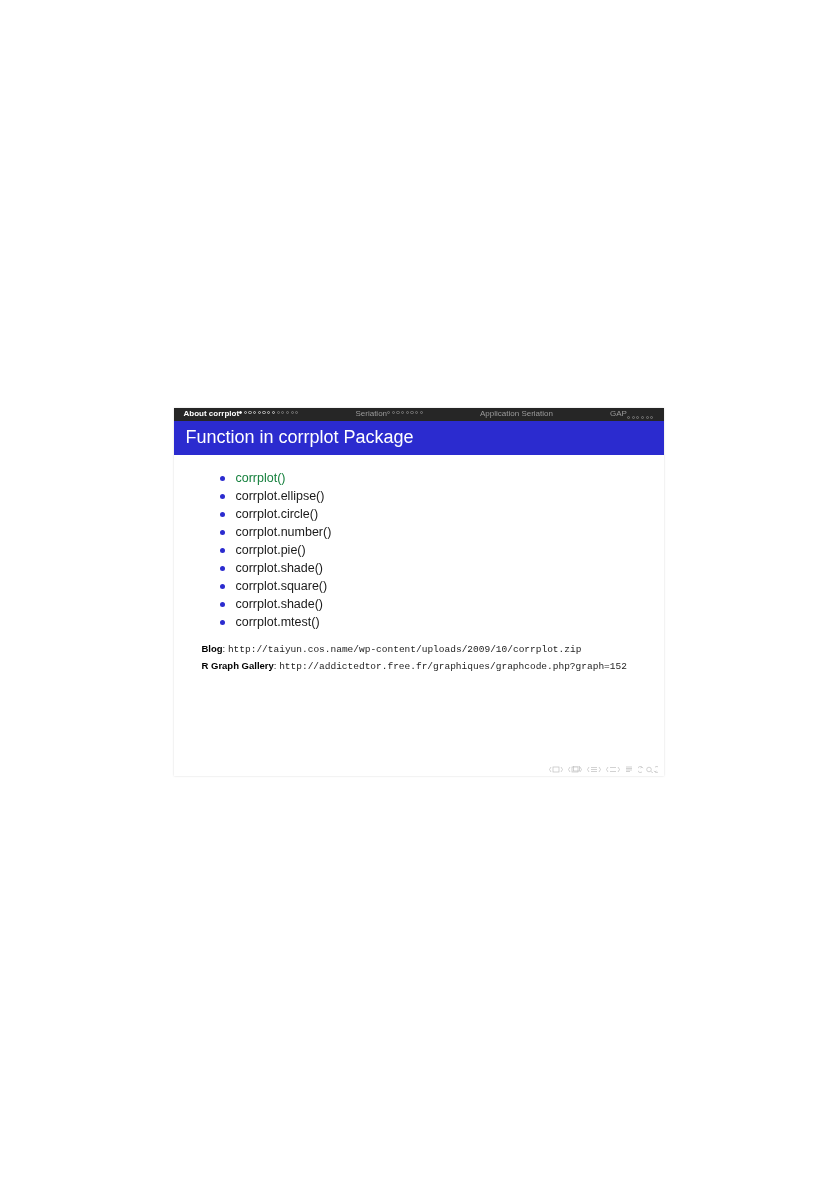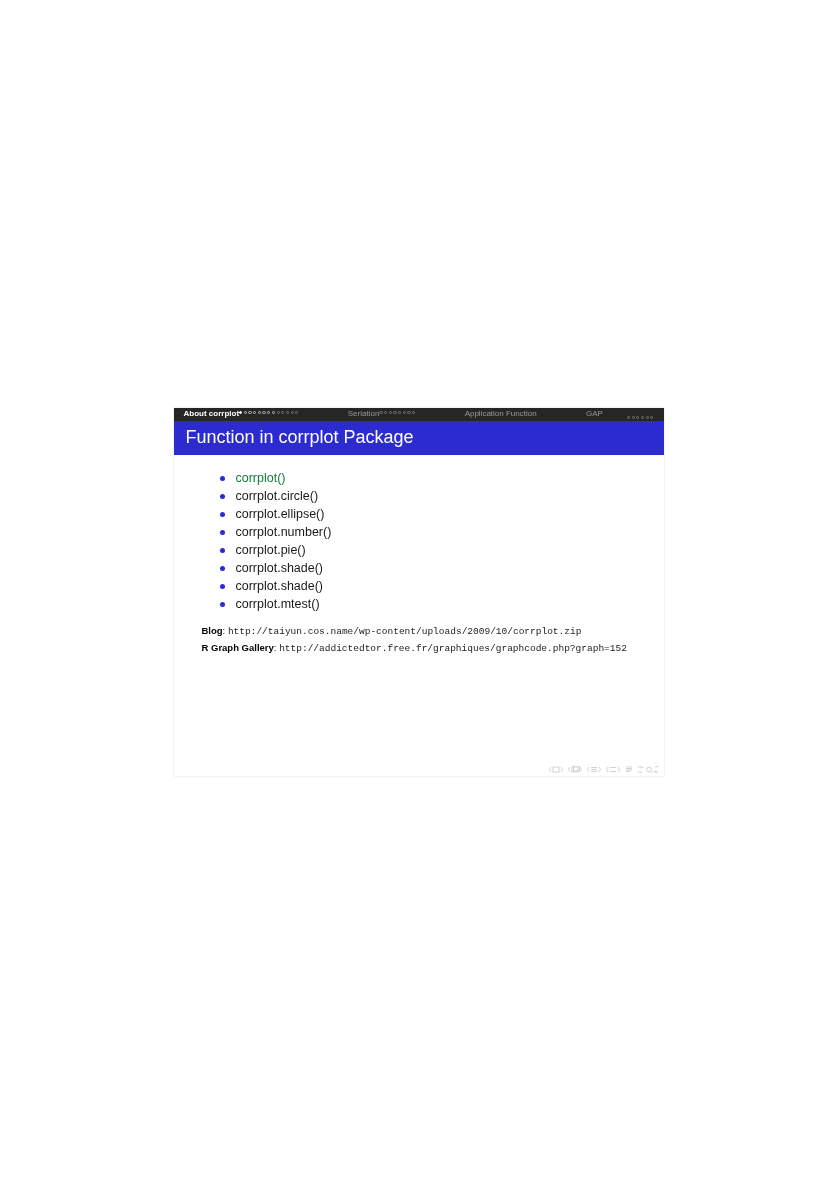--- a/index.html
+++ b/index.html
@@ -35,21 +35,21 @@
     justify-content: space-between;
     padding: 2px 10px 2px 10px;
     font-size: 8px;
     line-height: 1.1;
   }
   .nav-section {
     display: flex;
     flex-direction: row;
     align-items: flex-start;
   }
-  .nav-section.right { align-items: flex-end; gap: 24px; }
+  .nav-section.right { align-items: flex-end; }
   .nav-label {
     white-space: nowrap;
   }
   .nav-label.active {
     color: #ffffff;
     font-weight: 600;
   }
   .nav-label.dim {
     color: #9a9a9a;
     text-align: right;
@@ -190,45 +190,46 @@
             <span class="dot gray"></span>
             <span class="dot gray"></span>
             <span class="dot gray"></span>
             <span class="dot gray"></span>
             <span class="dot gray"></span>
             <span class="dot gray"></span>
             <span class="dot gray"></span>
         </span>
       </div>
       <div class="nav-section">
-        <span class="nav-label dim">Application Function</span>
+        <span class="nav-label dim">Application Seriation</span>
       </div>
       <div class="nav-section right">
         <span class="nav-label dim">GAP</span>
         <span class="dots">
           <span class="dot gray"></span>
             <span class="dot gray"></span>
             <span class="dot gray"></span>
             <span class="dot gray"></span>
             <span class="dot gray"></span>
             <span class="dot gray"></span>
         </span>
       </div>
     </div>
 
     <div class="titlebar">Function in corrplot Package</div>
 
     <div class="body">
       <ul class="fnlist">
         <li class="hl">corrplot()</li>
+        <li>corrplot.ellipse()</li>
         <li>corrplot.circle()</li>
-        <li>corrplot.ellipse()</li>
         <li>corrplot.number()</li>
         <li>corrplot.pie()</li>
         <li>corrplot.shade()</li>
+        <li>corrplot.square()</li>
         <li>corrplot.shade()</li>
         <li>corrplot.mtest()</li>
       </ul>
 
       <div class="refs">
         <div class="refline">
           <b>Blog</b><span>: </span><span class="tt">http://taiyun.cos.name/wp-content/uploads/2009/10/corrplot.zip</span>
         </div>
         <div class="refline">
           <b>R Graph Gallery</b><span>: </span><span class="tt">http://addictedtor.free.fr/graphiques/graphcode.php?graph=152</span>

